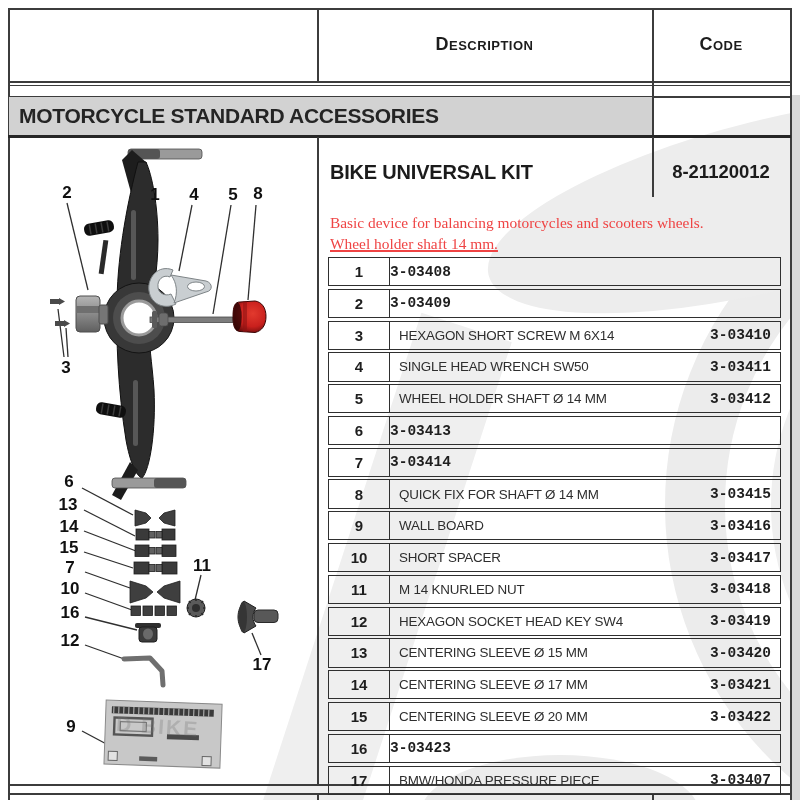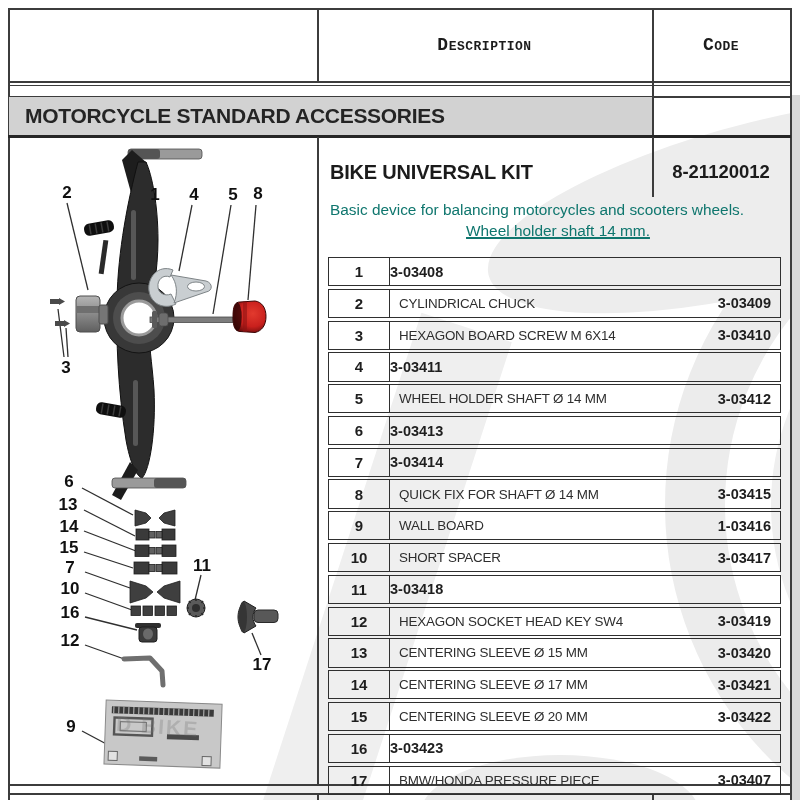--- a/index.html
+++ b/index.html
@@ -4,39 +4,39 @@
 <style>
   html,body{margin:0;padding:0;}
   body{width:800px;height:800px;position:relative;background:#fff;overflow:hidden;
        font-family:"Liberation Sans",sans-serif;color:#222;}
   .abs{position:absolute;}
   .hline{position:absolute;background:#3c3c3c;height:1.6px;}
   .vline{position:absolute;background:#3c3c3c;width:1.6px;}
   .thick{background:#262626;}
   
   .col-label{position:absolute;display:flex;align-items:center;justify-content:center;
-             font-variant:small-caps;font-weight:bold;font-size:18px;color:#1c1c1c;letter-spacing:.5px;font-family:Liberation Mono, monospace;}
+             font-variant:small-caps;font-weight:bold;font-size:18px;color:#1c1c1c;letter-spacing:.5px;}
   
   .band{position:absolute;left:9px;top:97px;width:643px;height:38px;background:#d2d2d2;
-        display:flex;align-items:center;padding-left:16px;box-sizing:border-box;}
+        display:flex;align-items:center;padding-left:10px;box-sizing:border-box;}
   .band-title{font-weight:bold;font-size:21px;color:#242424;letter-spacing:-.3px;}
   
   .kit-name{position:absolute;left:330px;top:150px;width:310px;height:44px;display:flex;align-items:center;
             font-weight:bold;font-size:20px;letter-spacing:-.2px;color:#1b1b1b;}
   .kit-code{position:absolute;left:652px;top:150px;width:138px;height:44px;display:flex;align-items:center;
             justify-content:center;font-weight:bold;font-size:18.5px;color:#1b1b1b;}
-  .intro{position:absolute;left:330px;top:199px;width:456px;font-size:15.4px;line-height:21px;color:#0f766e;}
-  .intro .u{text-decoration:underline;text-decoration-thickness:1.8px;text-align:center;}
+  .intro{position:absolute;left:330px;top:212px;width:456px;font-size:15.4px;line-height:21px;color:#ef4444;font-family:Liberation Serif, serif;}
+  .intro .u{text-decoration:underline;text-decoration-thickness:1.8px;}
   
   .parts-table{position:absolute;left:328px;top:257px;width:453px;display:flex;flex-direction:column;gap:2.6px;z-index:3;}
   .part-row{height:27.2px;border:1.6px solid #2f2f2f;display:flex;align-items:stretch;background:transparent;}
   .part-num{width:60px;border-right:1.6px solid #2f2f2f;display:flex;align-items:center;justify-content:center;
             font-weight:bold;font-size:15px;color:#1e1e1e;}
   .part-desc{flex:1;display:flex;align-items:center;padding-left:9px;font-size:13.4px;color:#2e2e2e;letter-spacing:-.2px;}
-  .part-code{display:flex;align-items:center;padding-right:9px;font-weight:bold;font-size:14.5px;color:#1e1e1e;}
+  .part-code{display:flex;align-items:center;padding-right:9px;font-weight:bold;font-size:14.5px;color:#1e1e1e;font-family:Liberation Mono, monospace;}
   
   .callout{position:absolute;transform:translate(-50%,-50%);font-weight:bold;font-size:17px;color:#101010;z-index:5;}
   .ghost-text{position:absolute;left:116px;top:716px;width:120px;transform:rotate(4deg);
               font-weight:bold;font-size:21px;letter-spacing:2px;color:rgba(120,120,120,.30);z-index:4;}
   .edge-strip{position:absolute;left:791.5px;top:95px;width:8.5px;height:705px;background:#d8d8d8;}
   svg{display:block;}
 </style>
 </head>
 <body>
 
@@ -236,32 +236,32 @@
 
 <div class="parts-table">
 
     <div class="part-row">
       <div class="part-num">1</div>
       <div class="part-code">3-03408</div>
     </div>
 
     <div class="part-row">
       <div class="part-num">2</div>
-      <div class="part-desc">CYLINDRICAL CHUCK</div>
       <div class="part-code">3-03409</div>
     </div>
 
     <div class="part-row">
       <div class="part-num">3</div>
-      <div class="part-desc">HEXAGON BOARD SCREW M 6X14</div>
+      <div class="part-desc">HEXAGON SHORT SCREW M 6X14</div>
       <div class="part-code">3-03410</div>
     </div>
 
     <div class="part-row">
       <div class="part-num">4</div>
+      <div class="part-desc">SINGLE HEAD WRENCH SW50</div>
       <div class="part-code">3-03411</div>
     </div>
 
     <div class="part-row">
       <div class="part-num">5</div>
       <div class="part-desc">WHEEL HOLDER SHAFT Ø 14 MM</div>
       <div class="part-code">3-03412</div>
     </div>
 
     <div class="part-row">
@@ -276,31 +276,32 @@
 
     <div class="part-row">
       <div class="part-num">8</div>
       <div class="part-desc">QUICK FIX FOR SHAFT Ø 14 MM</div>
       <div class="part-code">3-03415</div>
     </div>
 
     <div class="part-row">
       <div class="part-num">9</div>
       <div class="part-desc">WALL BOARD</div>
-      <div class="part-code">1-03416</div>
+      <div class="part-code">3-03416</div>
     </div>
 
     <div class="part-row">
       <div class="part-num">10</div>
       <div class="part-desc">SHORT SPACER</div>
       <div class="part-code">3-03417</div>
     </div>
 
     <div class="part-row">
       <div class="part-num">11</div>
+      <div class="part-desc">M 14 KNURLED NUT</div>
       <div class="part-code">3-03418</div>
     </div>
 
     <div class="part-row">
       <div class="part-num">12</div>
       <div class="part-desc">HEXAGON SOCKET HEAD KEY SW4</div>
       <div class="part-code">3-03419</div>
     </div>
 
     <div class="part-row">

